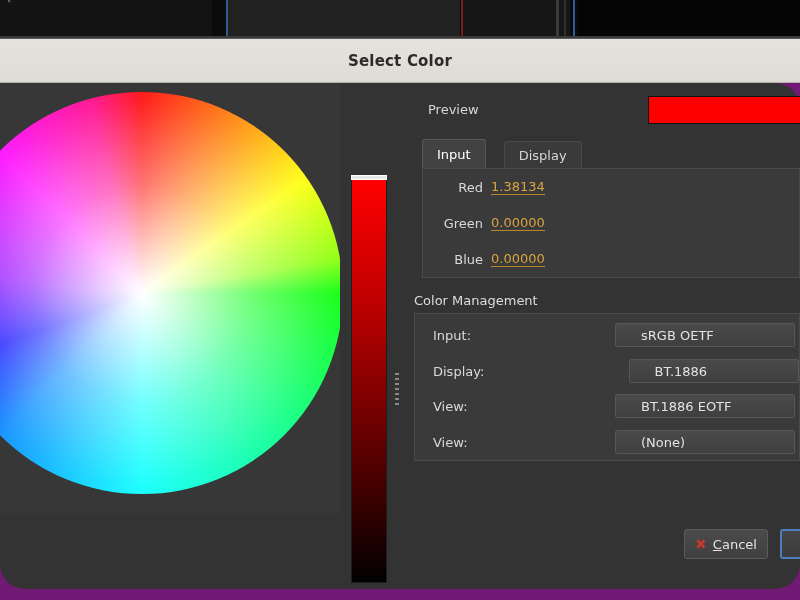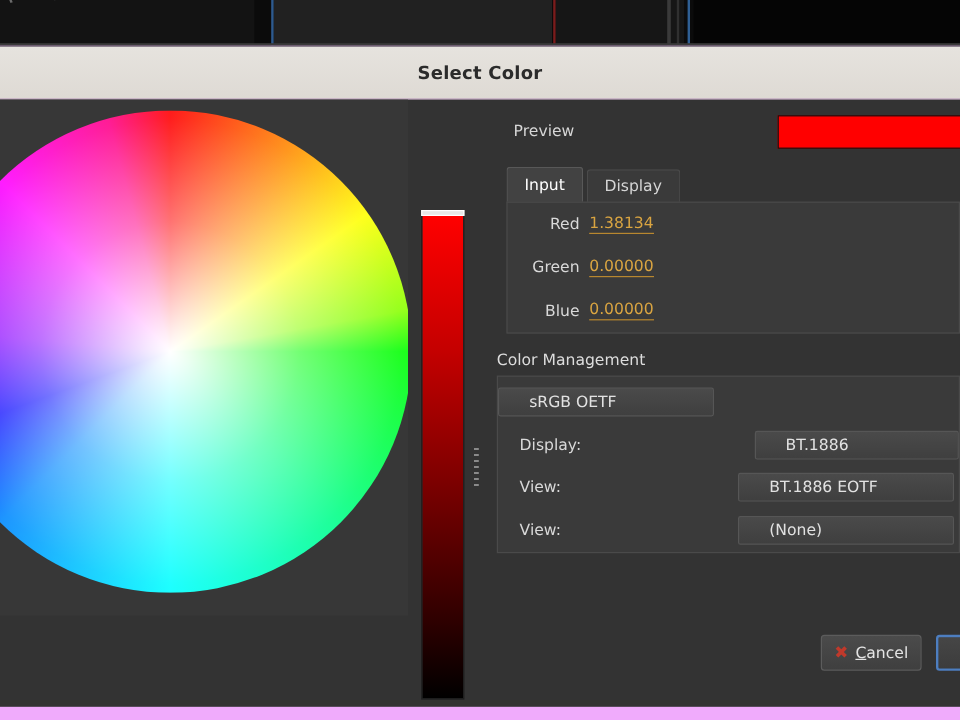--- a/index.html
+++ b/index.html
@@ -54,21 +54,21 @@
     width: 800px; height: 2px;
     background: #3a3a3a;
   }
 
   
   #dialog {
     position: absolute;
     left: 0; top: 38px;
     width: 800px;
     height: 562px;
-    background: #f0abfc;
+    background: #701a75;
     border-top: 1px solid #5a5a5a;
   }
 
   #titlebar {
     position: relative;
     height: 44px;
     background: linear-gradient(#e6e3de, #dedad4);
     border-bottom: 1px solid #b5b1ab;
     display: flex;
     align-items: center;
@@ -78,20 +78,21 @@
     font-size: 15px;
     font-weight: bold;
     color: #2b2b2b;
     letter-spacing: .2px;
   }
 
   #body {
     position: relative;
     height: 506px;
     background: #333333;
+    border-radius: 25px;
   }
 
   
   #wheel-area {
     position: absolute;
     left: 0; top: 0;
     width: 340px; height: 430px;
     background: #373737;
     overflow: hidden;
   }
@@ -189,21 +190,21 @@
     height: 28px;
     padding: 0 14px;
     display: flex;
     align-items: center;
     font-size: 13px;
     color: #d5d5d5;
     border: 1px solid #4a4a4a;
     border-bottom: none;
     border-radius: 3px 3px 0 0;
     background: #3a3a3a;
-    margin-right: 3px;
+    margin-right: 18px;
   }
   .tab.active {
     background: #424242;
     color: #ffffff;
     height: 30px;
     border-color: #585858;
   }
 
   #input-panel {
     position: absolute;
@@ -384,20 +385,21 @@
         <div class="rgb-row b">
           <div class="rgb-label">Blue</div>
           <div class="rgb-value">0.00000</div>
         </div>
       </div>
 
       <div id="cm-title">Color Management</div>
 
       <div id="cm-panel">
         <div class="cm-row r0">
+          <div class="cm-label">Input:</div>
           <div class="cm-combo">sRGB OETF</div>
         </div>
         <div class="cm-row r1">
           <div class="cm-label">Display:</div>
           <div class="cm-combo">BT.1886</div>
         </div>
         <div class="cm-row r2">
           <div class="cm-label">View:</div>
           <div class="cm-combo">BT.1886 EOTF</div>
         </div>

